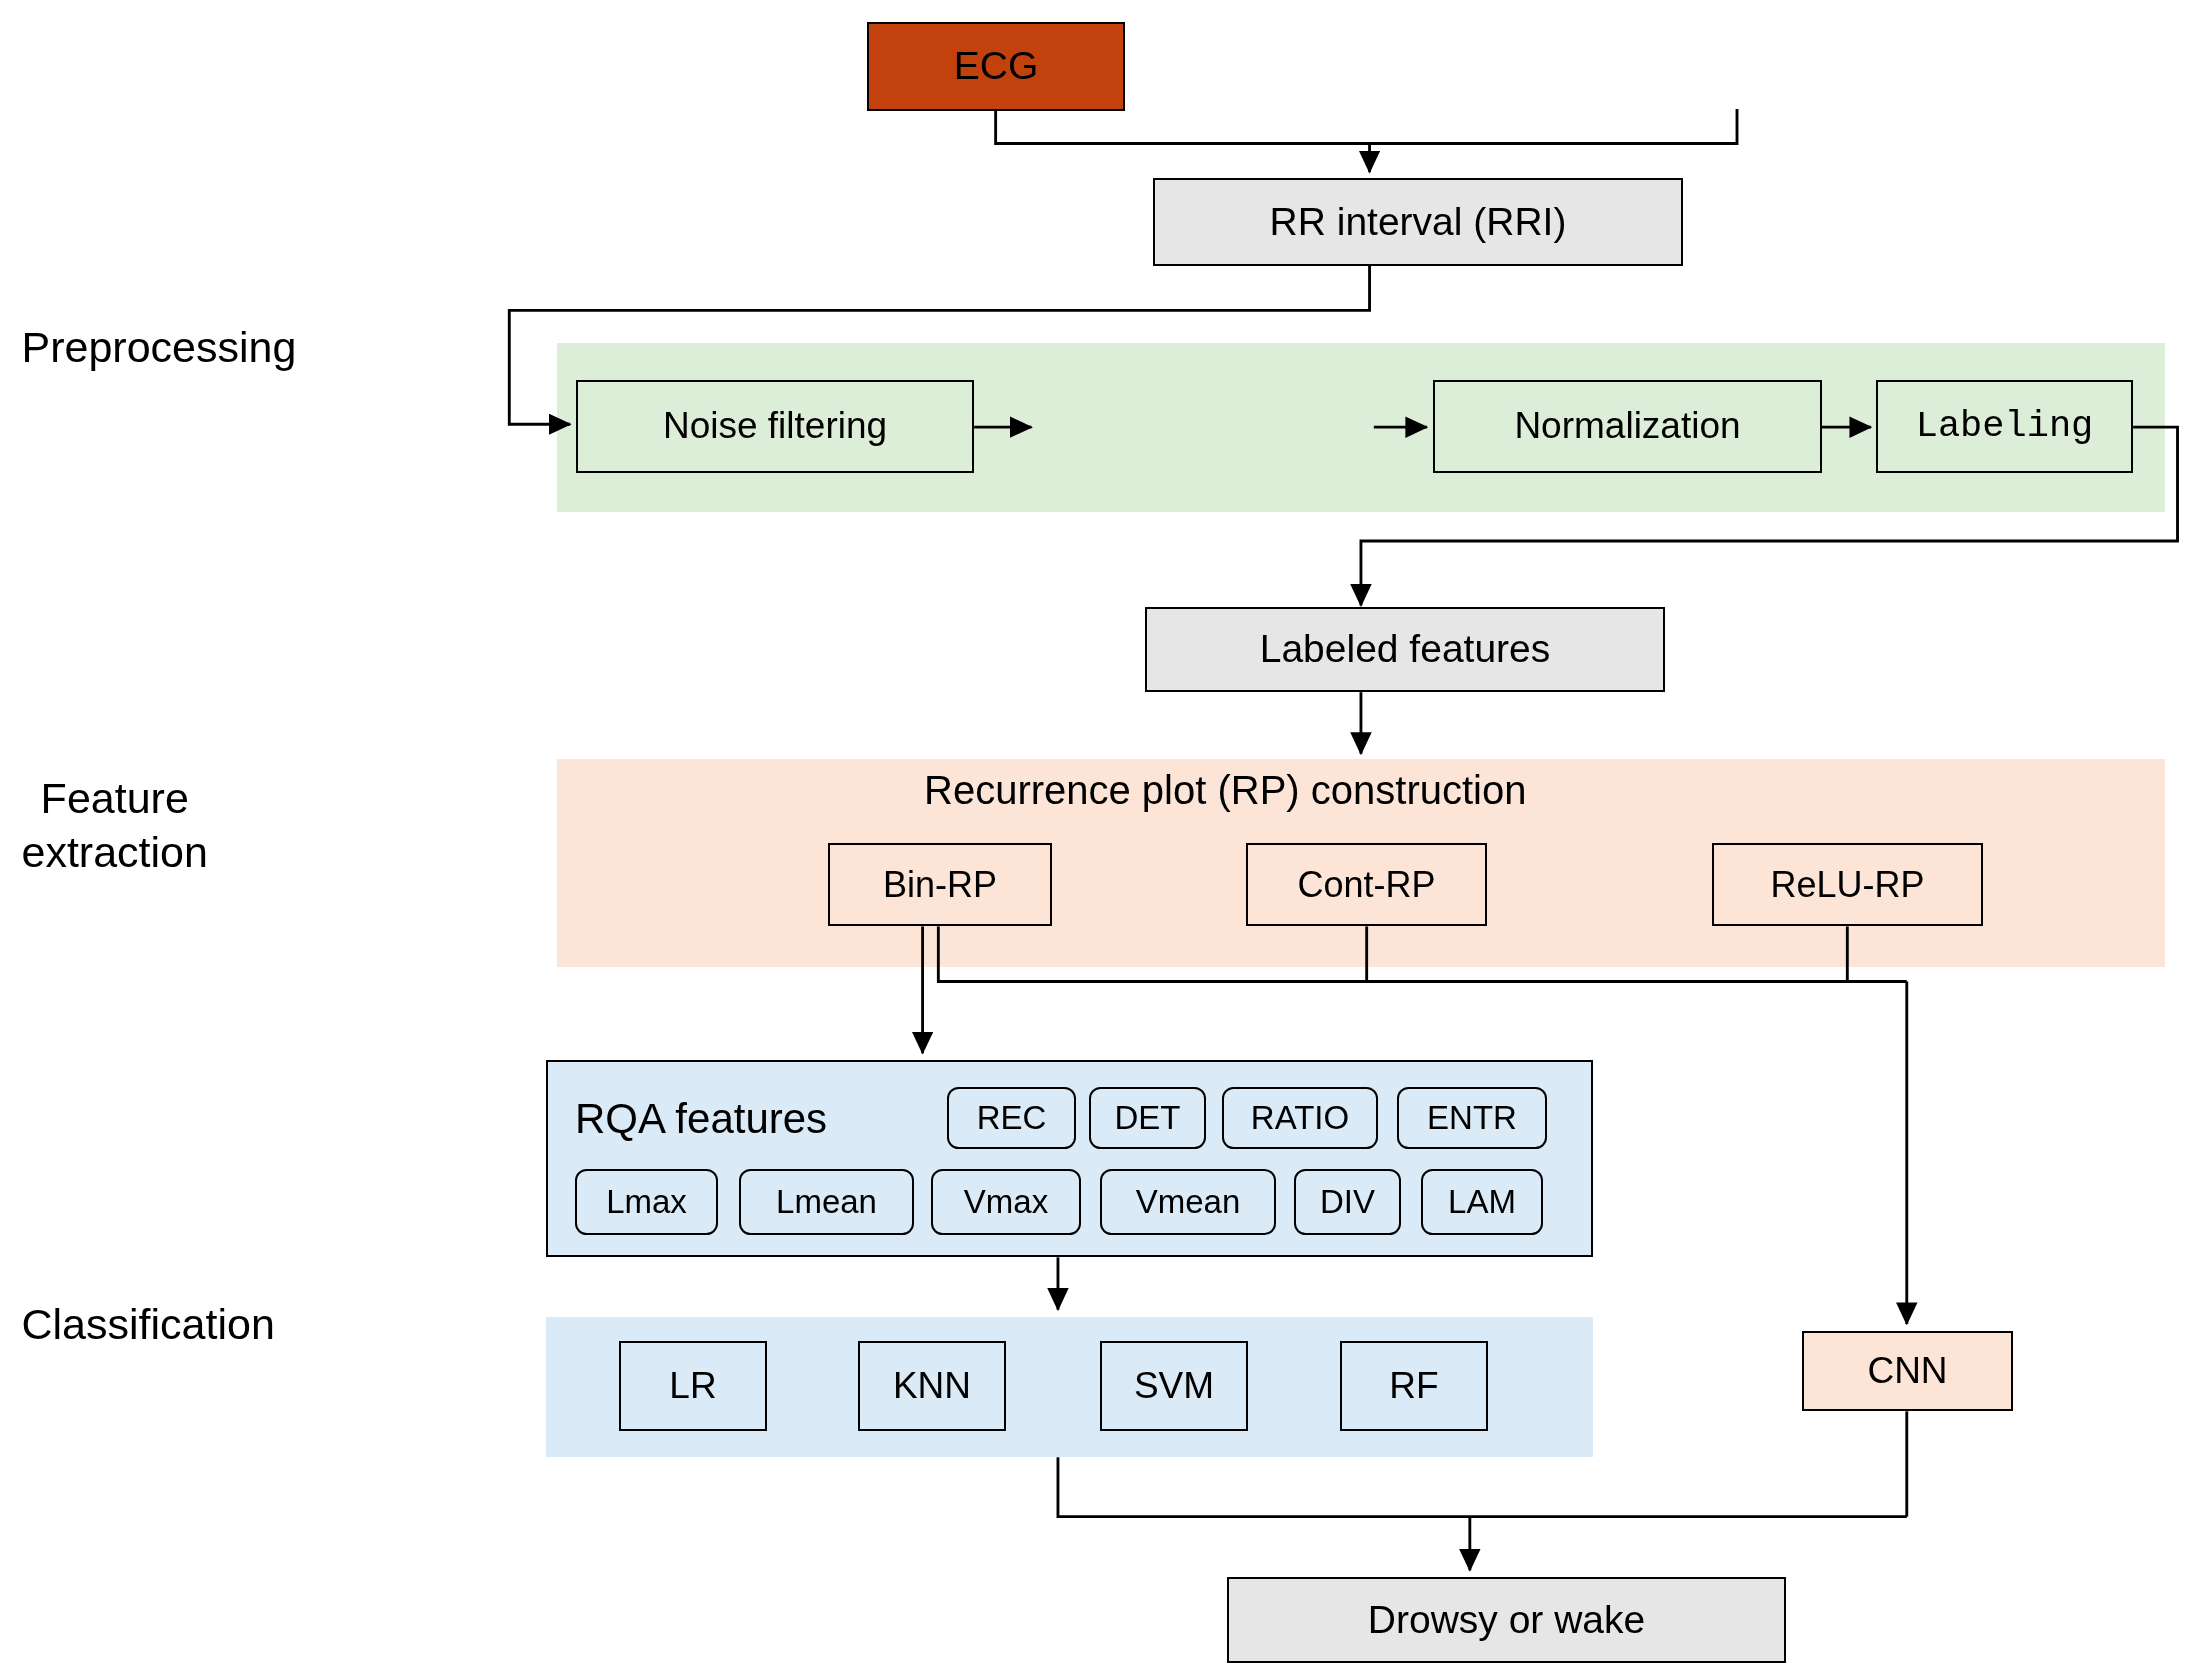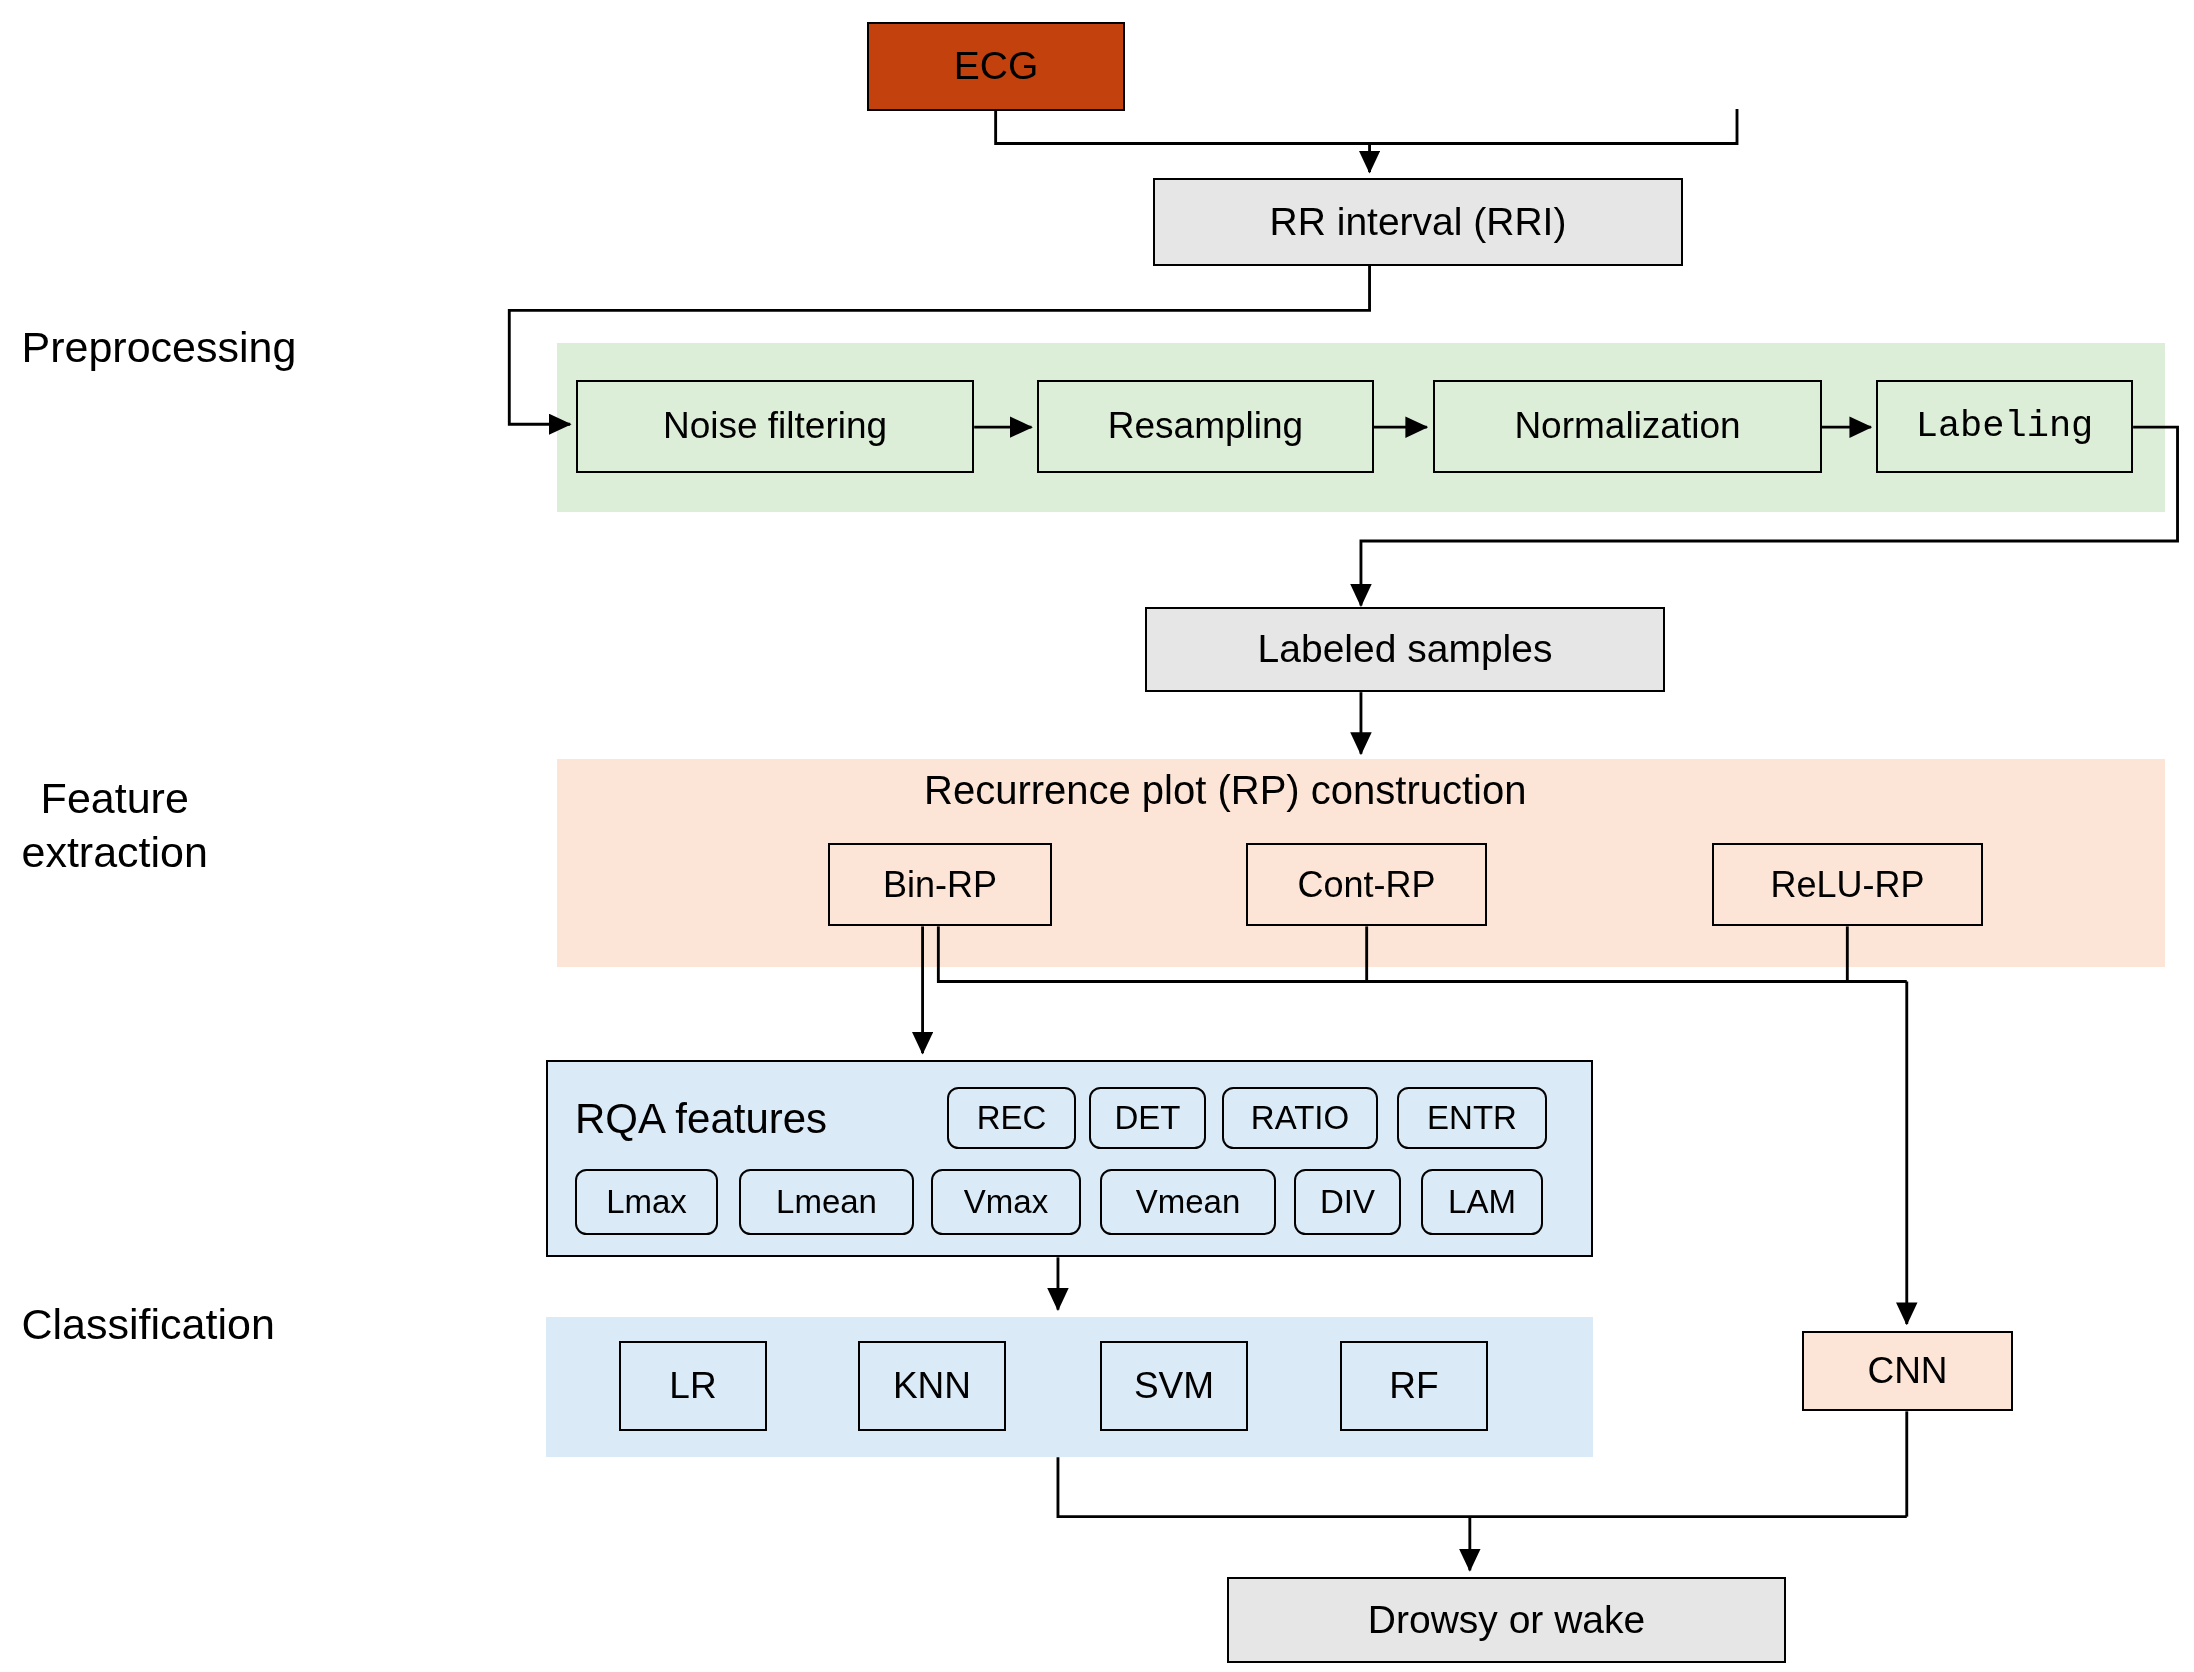--- a/index.html
+++ b/index.html
@@ -106,25 +106,24 @@
   <div class="stage-label" style="left:21.5px; top:321px;">Preprocessing</div>
   <div class="stage-label" style="left:21.5px; top:772px;">Feature
 extraction</div>
   <div class="stage-label" style="left:21.5px; top:1298px;">Classification</div>
 
   <div class="node big" style="left:867px; top:21.5px; width:258px; height:89px;">ECG</div>
 
   <div class="node gray big" style="left:1108px; top:178px; width:530px; height:88px;">RR interval (RRI)</div>
 
   <div class="node green" style="left:576px;  top:380px; width:398px; height:93px;">Noise filtering</div>
-  <div class="node green" style="left:1037px; top:380px; width:337px; height:93px;">Resampling</div>
   <div class="node green" style="left:1433px; top:380px; width:389px; height:93px;">Normalization</div>
   <div class="node green" style="left:1876px; top:380px; width:257px; height:93px;font-family:Liberation Mono, monospace;">Labeling</div>
 
-  <div class="node gray big" style="left:1100px; top:607px; width:520px; height:85px;">Labeled samples</div>
+  <div class="node gray big" style="left:1100px; top:607px; width:520px; height:85px;">Labeled features</div>
 
   <div class="rp-title" style="left:924px; top:768px;">Recurrence plot (RP) construction</div>
   <div class="node orange" style="left:828px; top:843px; width:224px; height:83px; font-size:36px;">Bin-RP</div>
   <div class="node orange" style="left:1246px; top:843px; width:241px; height:83px; font-size:36px;">Cont-RP</div>
   <div class="node orange" style="left:1712px; top:843px; width:271px; height:83px; font-size:36px;">ReLU-RP</div>
 
   <div class="node blue" style="left:546px; top:1060px; width:1047px; height:197px;"></div>
   <div class="rqa-label" style="left:575px; top:1095px;">RQA features</div>
 
   <div class="chip" style="left:947px; top:1087px; width:129px; height:62px;">REC</div>

